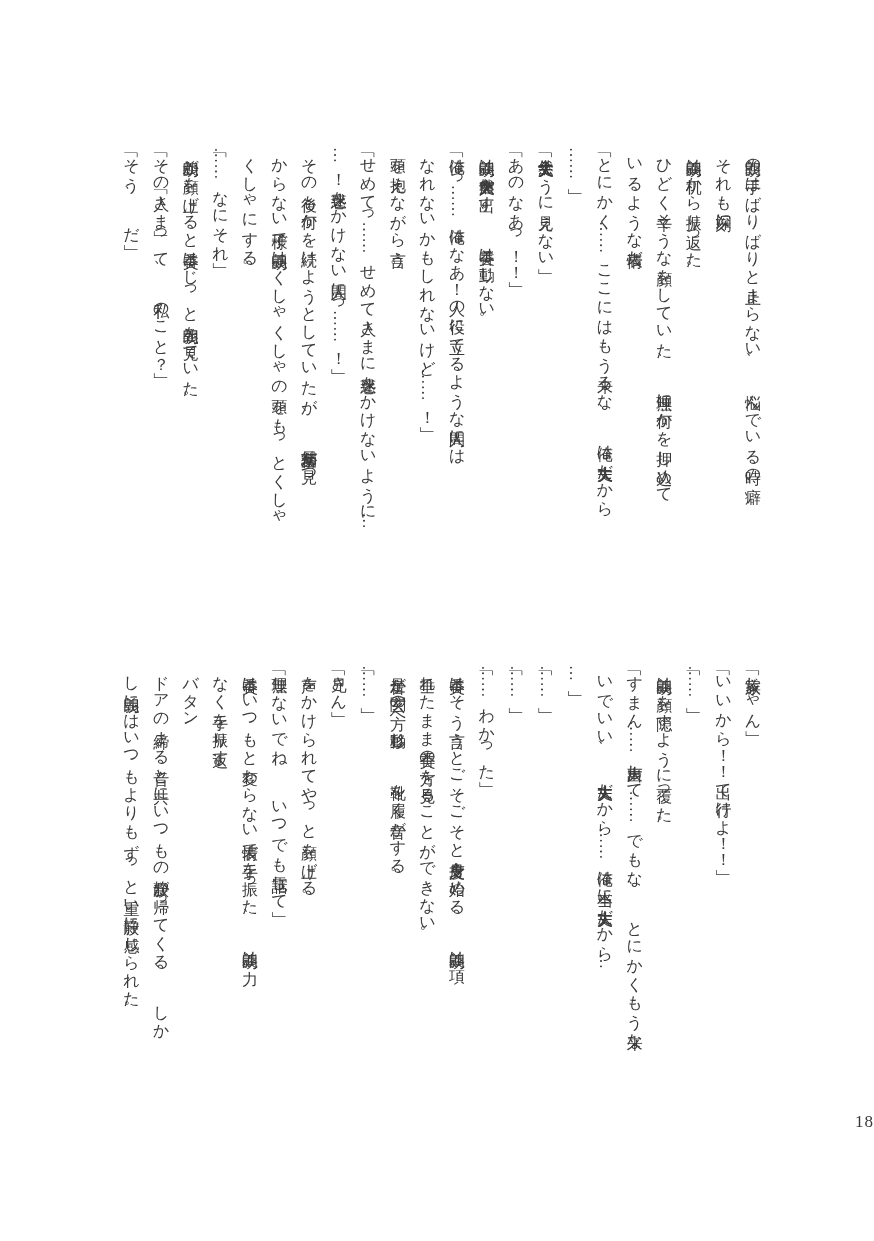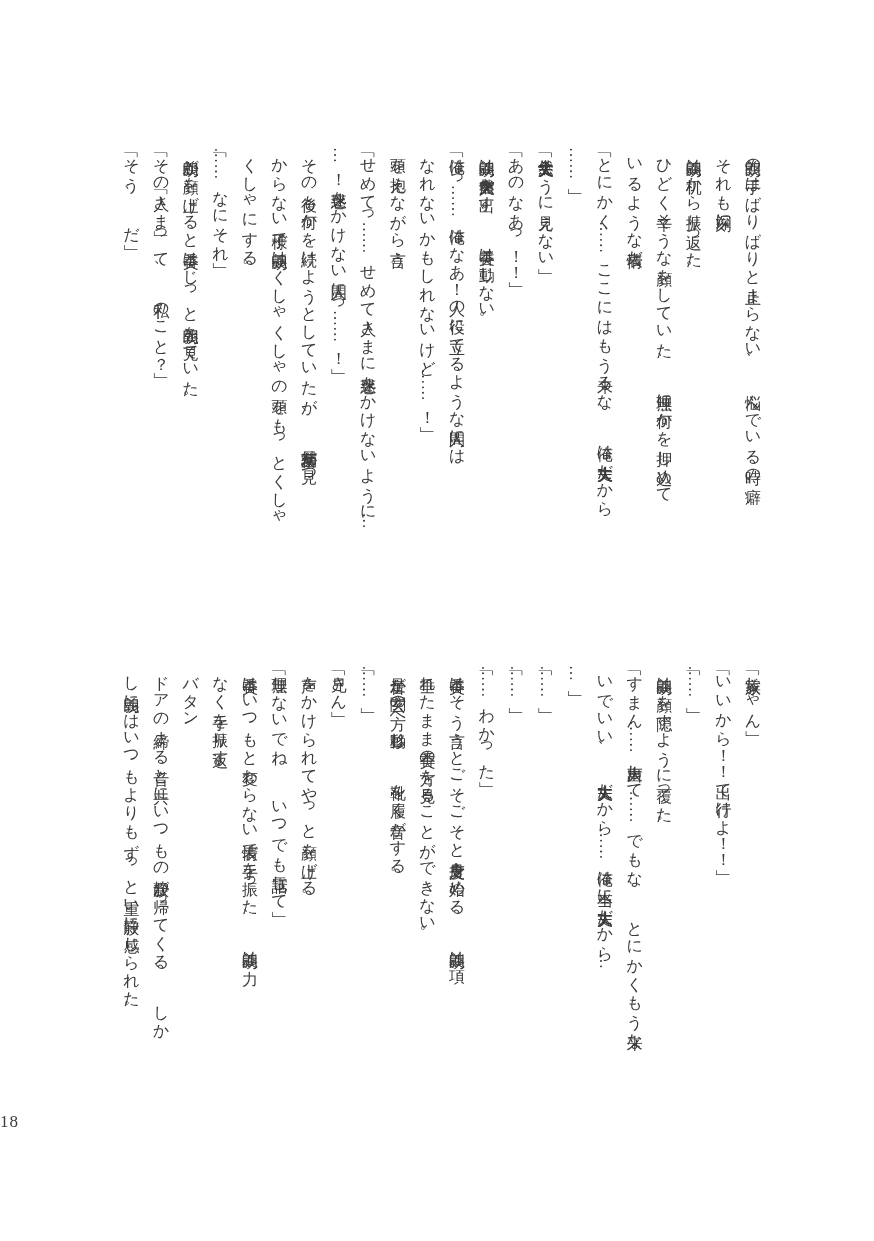--- a/index.html
+++ b/index.html
@@ -36,21 +36,21 @@
   .block-bottom {
     top: 665px;
     right: 106px;
     height: 440px;
   }
   .page-number {
     position: absolute;
     top: 1112px;
     left: 0;
     width: 100%;
-    text-align: left;
+    text-align: right;
     font-size: 17px;
     letter-spacing: 1px;
     color: #3a3a3a;
   }
 </style>
 </head>
 <body>
 
 <div class="page">
   <div class="vblock block-top">

